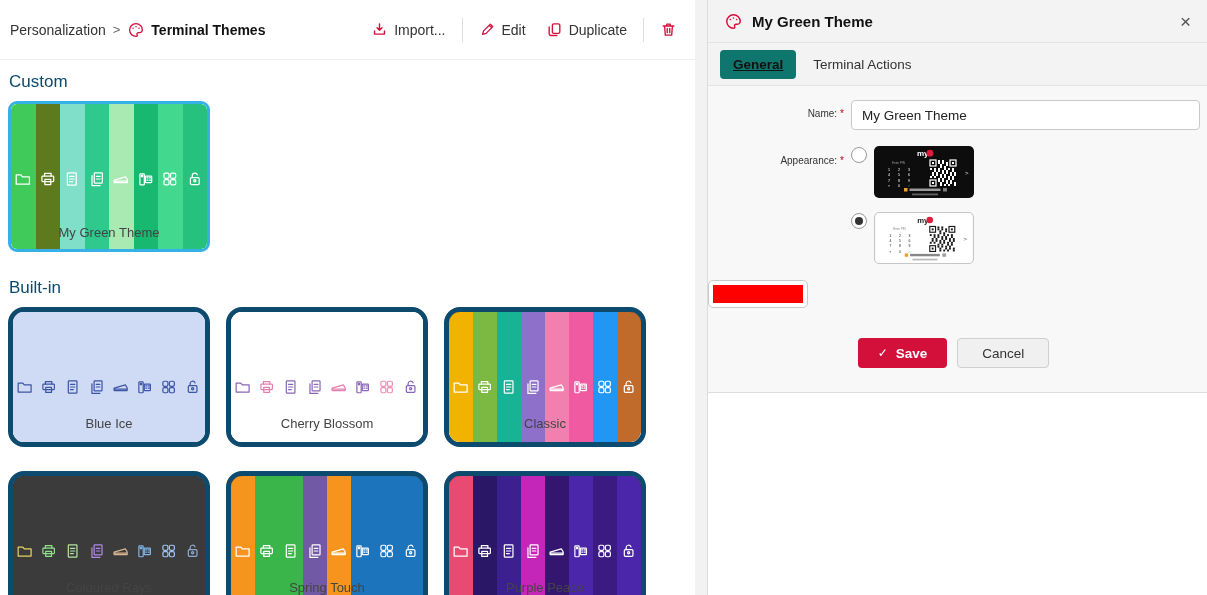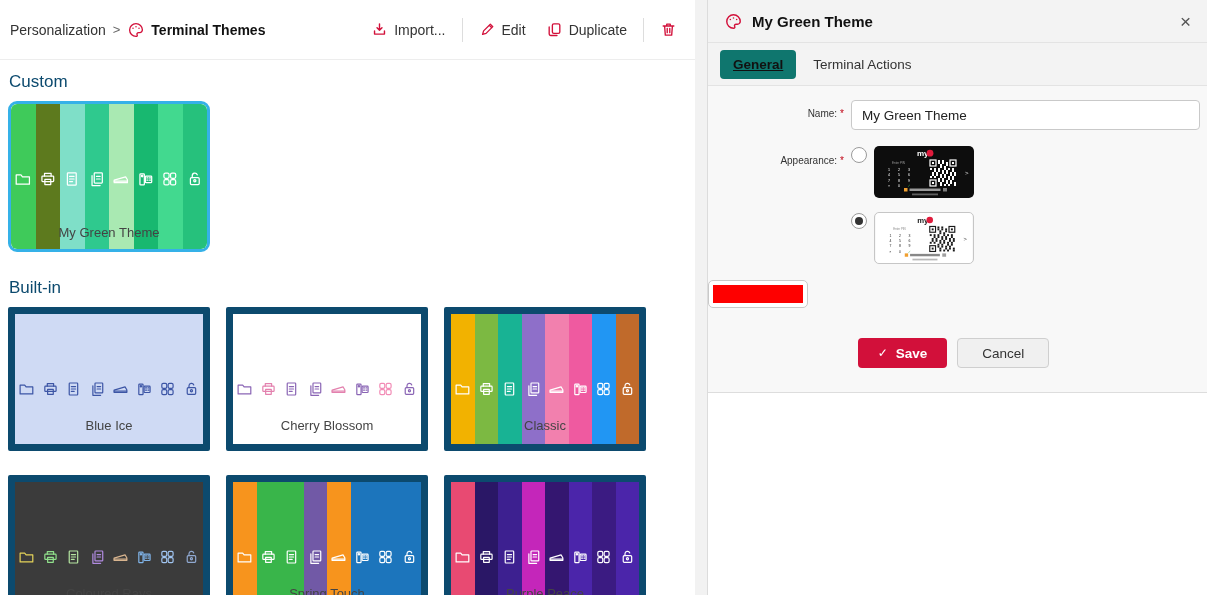--- a/index.html
+++ b/index.html
@@ -19,21 +19,21 @@
   .tbtn { display:flex; align-items:flex-end; gap:6px; background:none; border:none;
           font-family:Liberation Sans, sans-serif; font-size:14px; color:#333; padding:6px 8px; cursor:pointer; border-radius:4px; }
   .tbtn svg { display:block; }
   .tsep { width:1px; height:24px; background:#ddd; margin:0 4px; }
 
   .list { padding:12px 0 0 8px; }
   .sec-title { font-size:17px; color:#0c4a6e; margin:0 0 9px 1px; font-weight:400; }
   .sec-title.second { margin-top:26px; }
   .cards { display:flex; gap:16px; flex-wrap:wrap; width:660px; row-gap:24px; }
 
-  .theme-card { width:202px; border:7px solid #0c4a6e; border-radius:2px; overflow:hidden;
+  .theme-card { width:202px; border:5px solid #0c4a6e; border-radius:16px; overflow:hidden;
                 background:#fff; cursor:pointer; }
   .theme-card.selected { border:3px solid #35b1e8; border-radius:9px; }
   .thumb { display:grid; grid-template-columns:repeat(8,1fr); grid-template-rows:repeat(4,1fr); }
   .thumb.h-custom { height:110px; }
   .thumb.h-builtin { height:92px; }
   .tile { display:flex; align-items:center; justify-content:center; }
   .tico { width:72%; height:72%; fill:none; stroke:currentColor; stroke-width:1.7;
           stroke-linecap:round; stroke-linejoin:round; }
   .theme-label { border-top:1px solid #e4e4e4; background:#fff; text-align:center;
                  font-size:13px; color:#444; display:flex; align-items:center; justify-content:center; }

